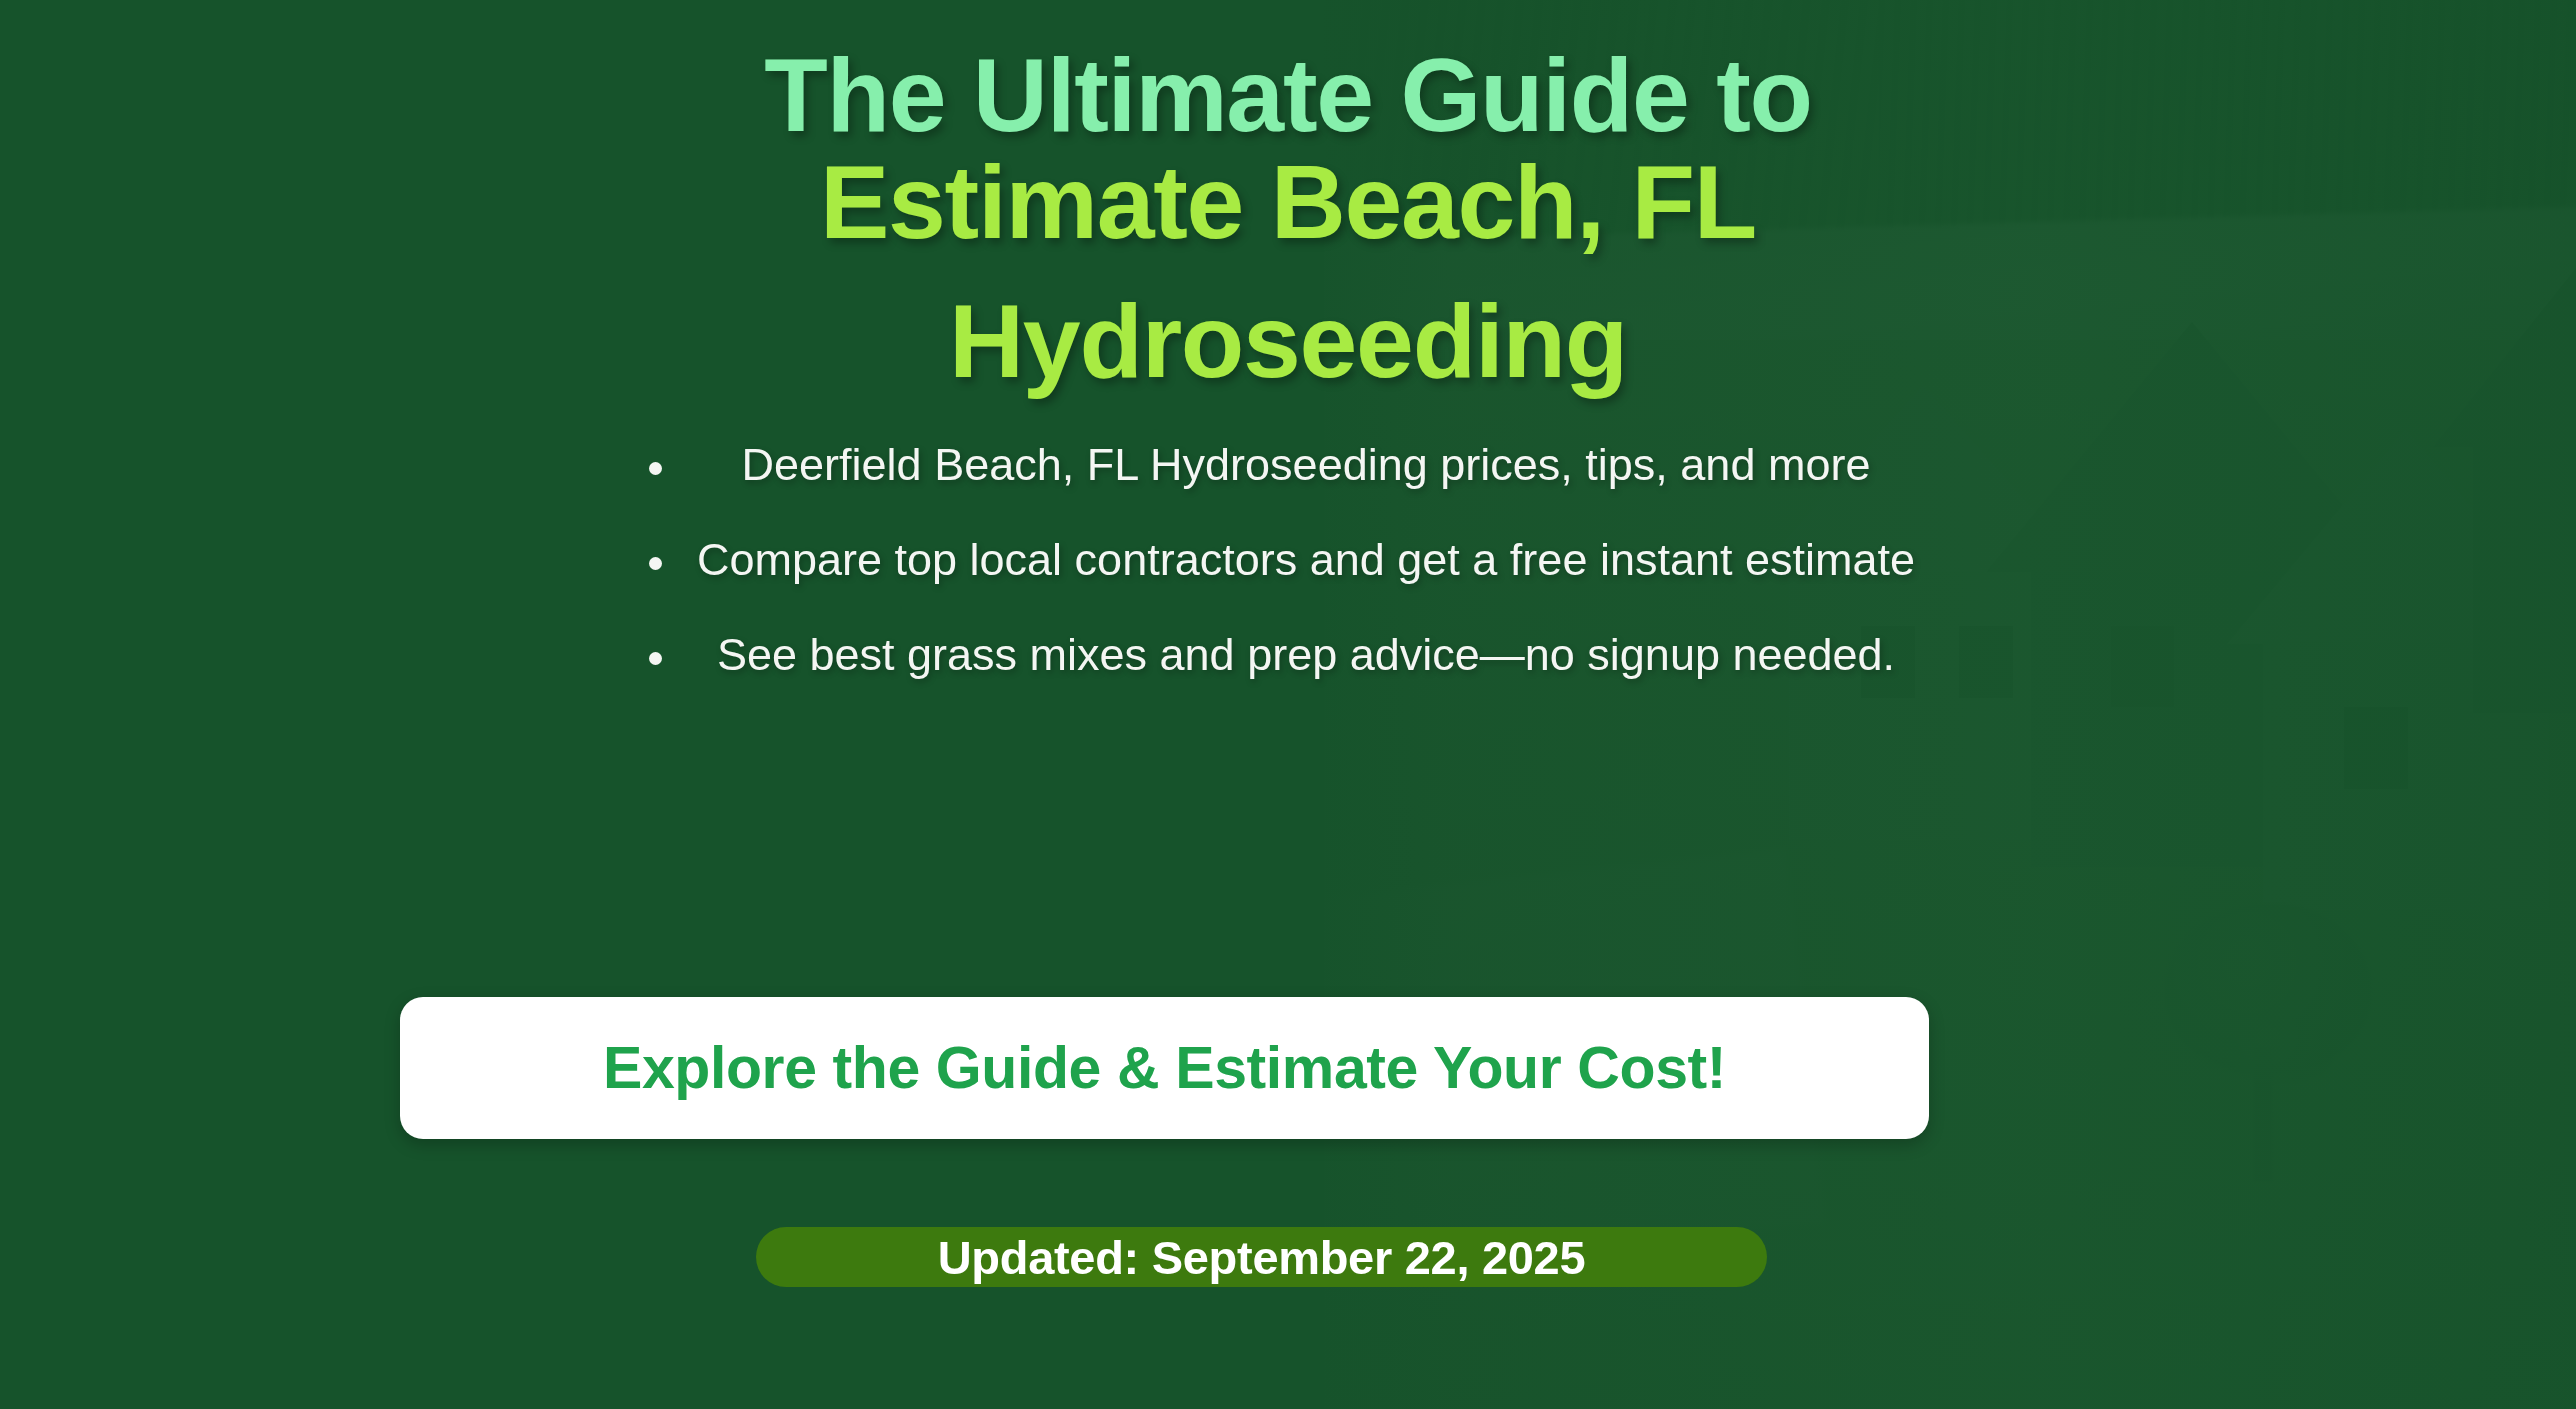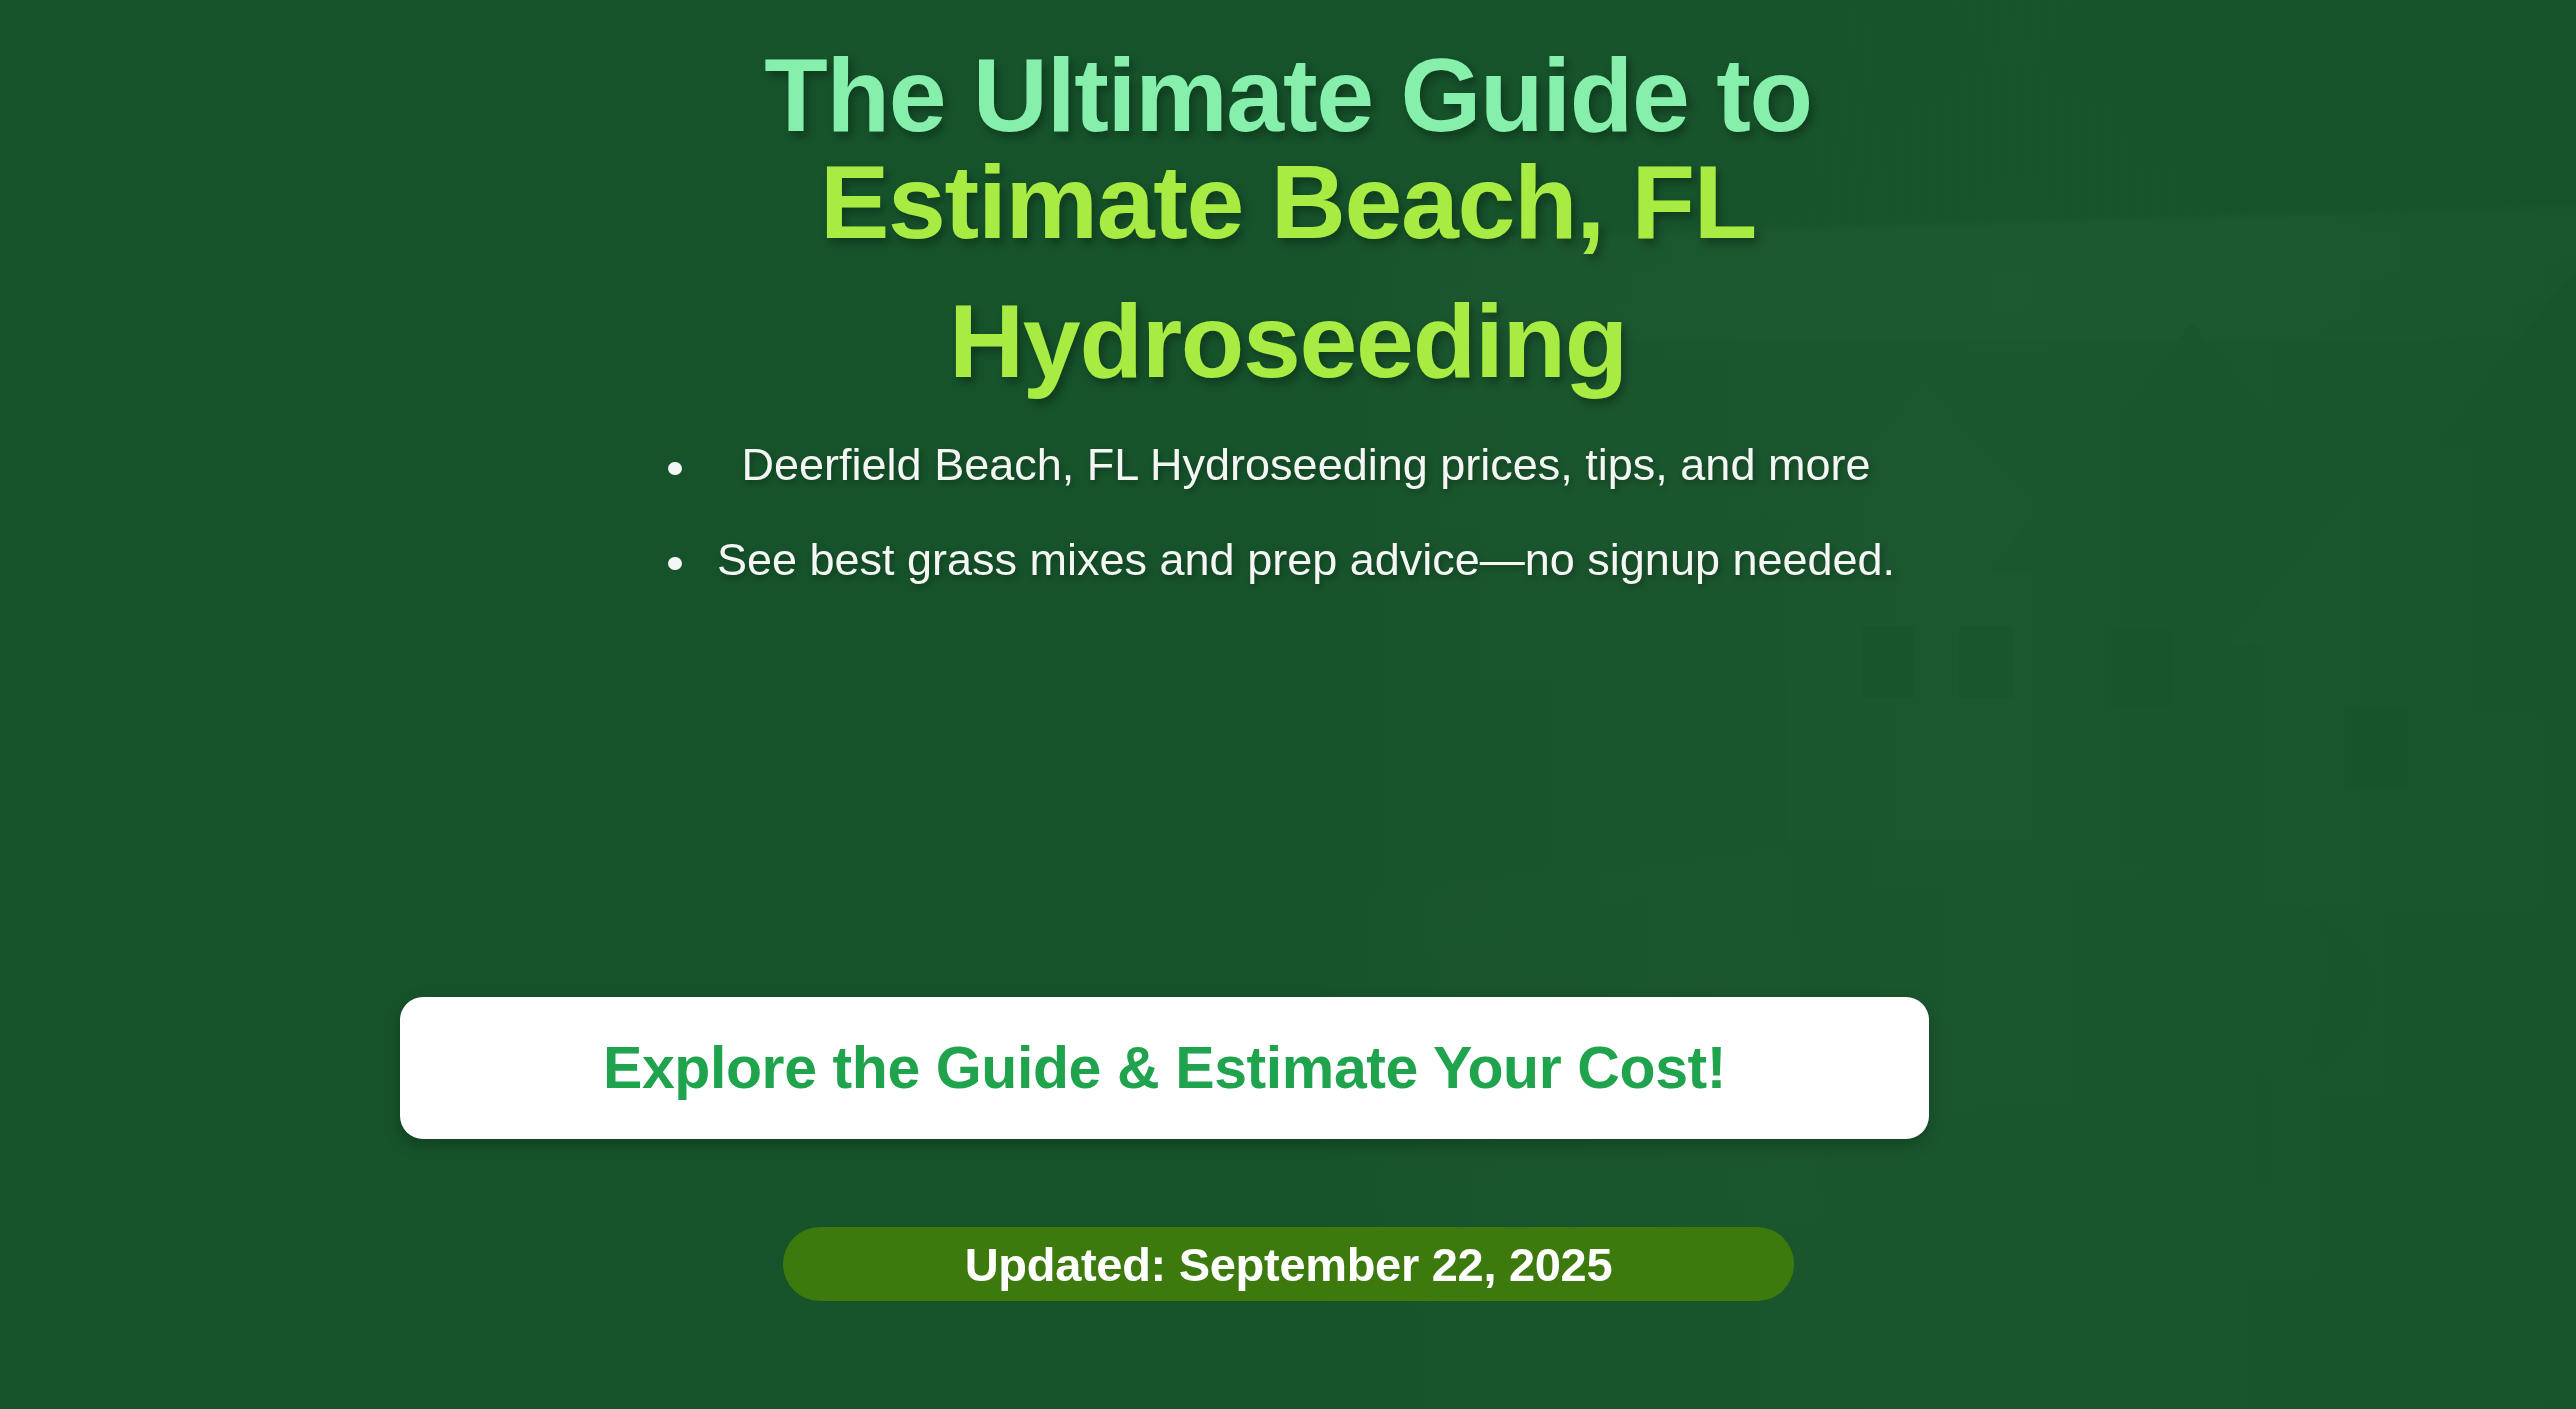--- a/index.html
+++ b/index.html
@@ -191,24 +191,24 @@
     font-family: "Liberation Sans", sans-serif;
     font-size: 59px;
     font-weight: 700;
     letter-spacing: -0.4px;
     cursor: pointer;
     box-shadow: 0 5.4px 16px rgba(0,0,0,0.22);
   }
 
   .badge {
     position: absolute;
-    left: 783px;
+    left: 756px;
     top: 1227px;
     width: 1011px;
-    height: 74px;
+    height: 60px;
     border-radius: 43px;
     background: #3D7A0E;
     color: #FFFFFF;
     font-size: 47px;
     font-weight: 700;
     display: flex;
     align-items: center;
     justify-content: center;
     letter-spacing: -0.3px;
   }
@@ -259,20 +259,24 @@
     </h1>
 
     <div class="bullet-wrap">
       <ul class="bullets">
         <li>
           <span class="bdot"></span>
           <span>Deerfield Beach, FL Hydroseeding prices, tips, and more</span>
         </li>
         <li>
           <span class="bdot"></span>
+          <span>Compare top local contractors and get a free instant estimate</span>
+        </li>
+        <li>
+          <span class="bdot"></span>
           <span>See best grass mixes and prep advice—no signup needed.</span>
         </li>
       </ul>
     </div>
 
   </div>
 
   <button class="cta">Explore the Guide &amp; Estimate Your Cost!</button>
 
   <div class="badge">Updated: September 22, 2025</div>

